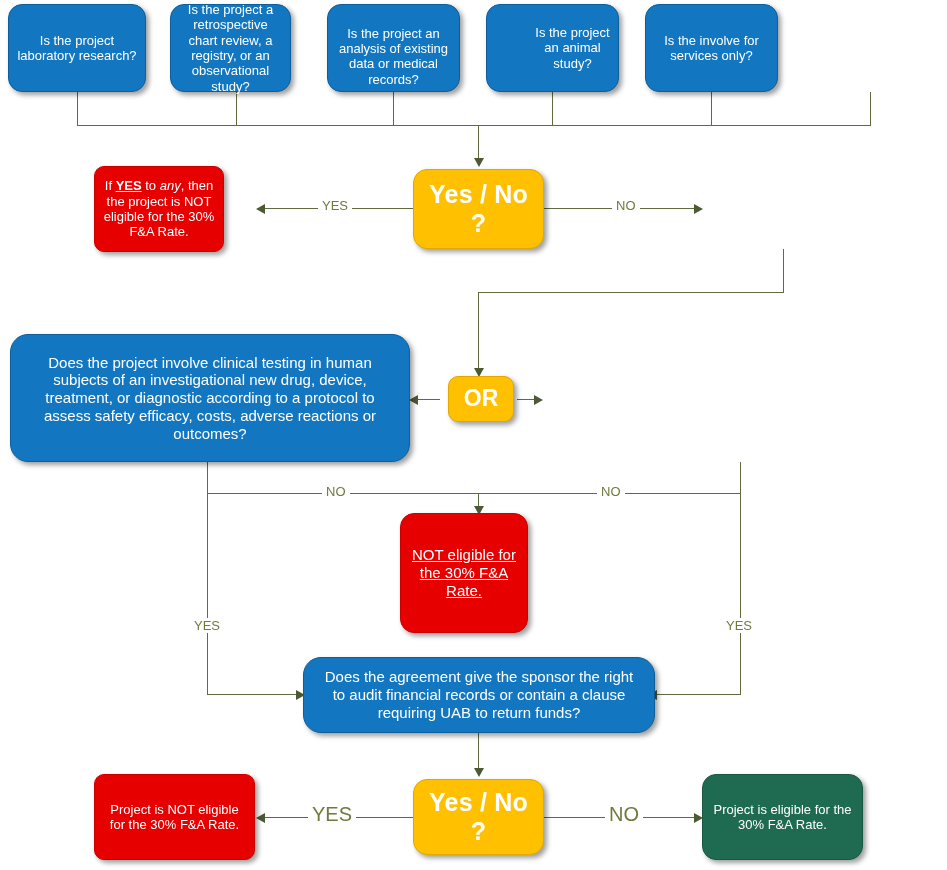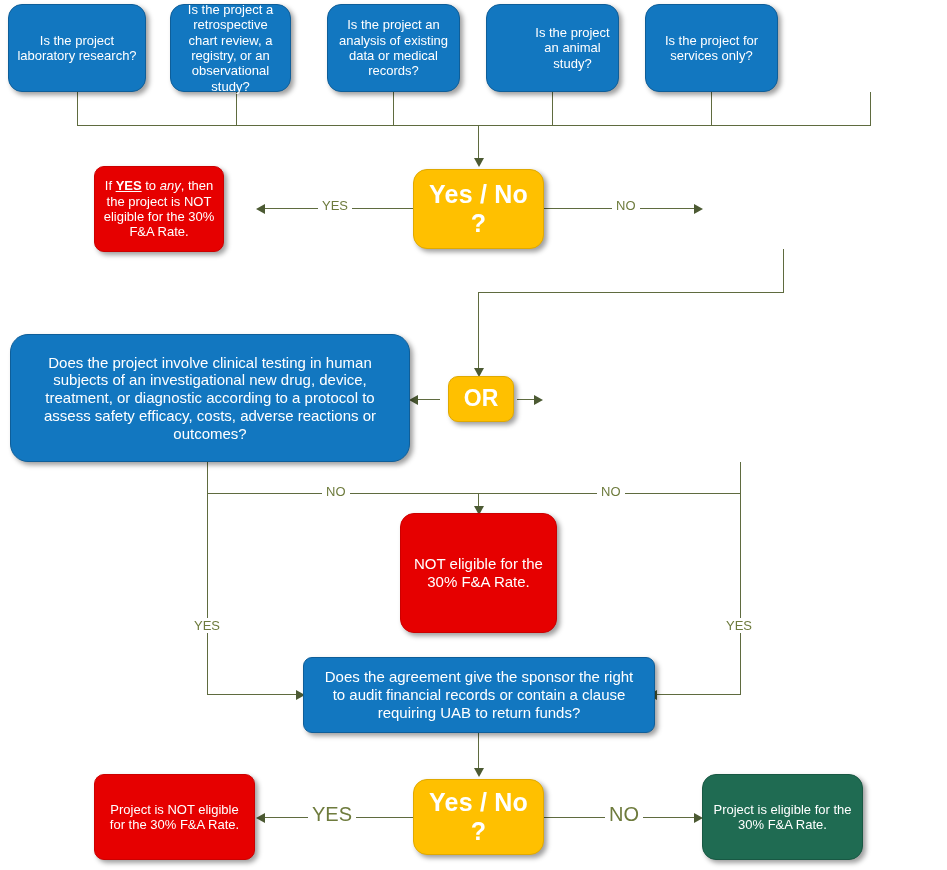--- a/index.html
+++ b/index.html
@@ -96,30 +96,30 @@
 <div id="stage">
 
   <div class="node blue small r14" style="left:8px;top:4px;width:138px;height:88px;">
     <span class="txt">Is the project laboratory research?</span>
   </div>
 
   <div class="node blue small r14" style="left:170px;top:4px;width:121px;height:88px;">
     <span class="txt">Is the project a retrospective chart review, a registry, or an observational study?</span>
   </div>
 
-  <div class="node blue small r14" style="left:327px;top:4px;width:133px;height:88px;">
+  <div class="node blue small r14" style="left:327px;top:4px;width:133px;height:88px;align-items:flex-end;">
     <span class="txt">Is the project an analysis of existing data or medical records?</span>
   </div>
 
   <div class="node blue small r14" style="left:486px;top:4px;width:133px;height:88px;padding-left:48px;">
     <span class="txt">Is the project an animal study?</span>
   </div>
 
   <div class="node blue small r14" style="left:645px;top:4px;width:133px;height:88px;">
-    <span class="txt">Is the project for services only?</span>
+    <span class="txt">Is the involve for services only?</span>
   </div>
 
 
   <div class="ln lnv" style="left:77px;top:92px;height:33px;"></div>
   <div class="ln lnv" style="left:236px;top:92px;height:33px;"></div>
   <div class="ln lnv" style="left:393px;top:92px;height:33px;"></div>
   <div class="ln lnv" style="left:552px;top:92px;height:33px;"></div>
   <div class="ln lnv" style="left:711px;top:92px;height:33px;"></div>
   <div class="ln lnv" style="left:870px;top:92px;height:33px;"></div>
 
@@ -168,35 +168,35 @@
   <div class="ln lnh" style="left:207px;top:493px;width:272px;"></div>
   <div class="elabel" style="left:322px;top:484px;">NO</div>
 
   <div class="ln lnv" style="left:740px;top:462px;height:31px;"></div>
   <div class="ln lnh" style="left:478px;top:493px;width:263px;"></div>
   <div class="elabel" style="left:597px;top:484px;">NO</div>
 
   <div class="ln lnv" style="left:478px;top:493px;height:18px;"></div>
   <div class="arrow arrow-down" style="left:474px;top:506px;"></div>
 
-  <div class="node red med r14" style="left:400px;top:513px;width:157px;height:120px;">
+  <div class="node red med r14" style="left:400px;top:513px;width:128px;height:120px;text-decoration:underline;">
     <span class="txt">NOT eligible for the 30% F&amp;A Rate.</span>
   </div>
 
   <div class="ln lnv" style="left:207px;top:462px;height:232px;"></div>
   <div class="ln lnh" style="left:207px;top:694px;width:95px;"></div>
   <div class="arrow arrow-right" style="left:296px;top:690px;"></div>
   <div class="elabel" style="left:190px;top:618px;">YES</div>
 
   <div class="ln lnv" style="left:740px;top:462px;height:232px;"></div>
   <div class="ln lnh" style="left:655px;top:694px;width:86px;"></div>
   <div class="arrow arrow-left" style="left:648px;top:690px;"></div>
   <div class="elabel" style="left:722px;top:618px;">YES</div>
 
-  <div class="node blue med r18" style="left:303px;top:657px;width:352px;height:76px;padding:4px 14px;border-radius:9px;">
+  <div class="node blue med r18" style="left:303px;top:657px;width:352px;height:76px;padding:4px 14px;">
     <span class="txt">Does the agreement give the sponsor the right to audit financial records or contain a clause requiring UAB to return funds?</span>
   </div>
 
   <div class="ln lnv" style="left:478px;top:733px;height:38px;"></div>
   <div class="arrow arrow-down" style="left:474px;top:768px;"></div>
 
   <div class="node red small r10" style="left:94px;top:774px;width:161px;height:86px;">
     <span class="txt">Project is NOT eligible for the 30% F&amp;A Rate.</span>
   </div>
 

